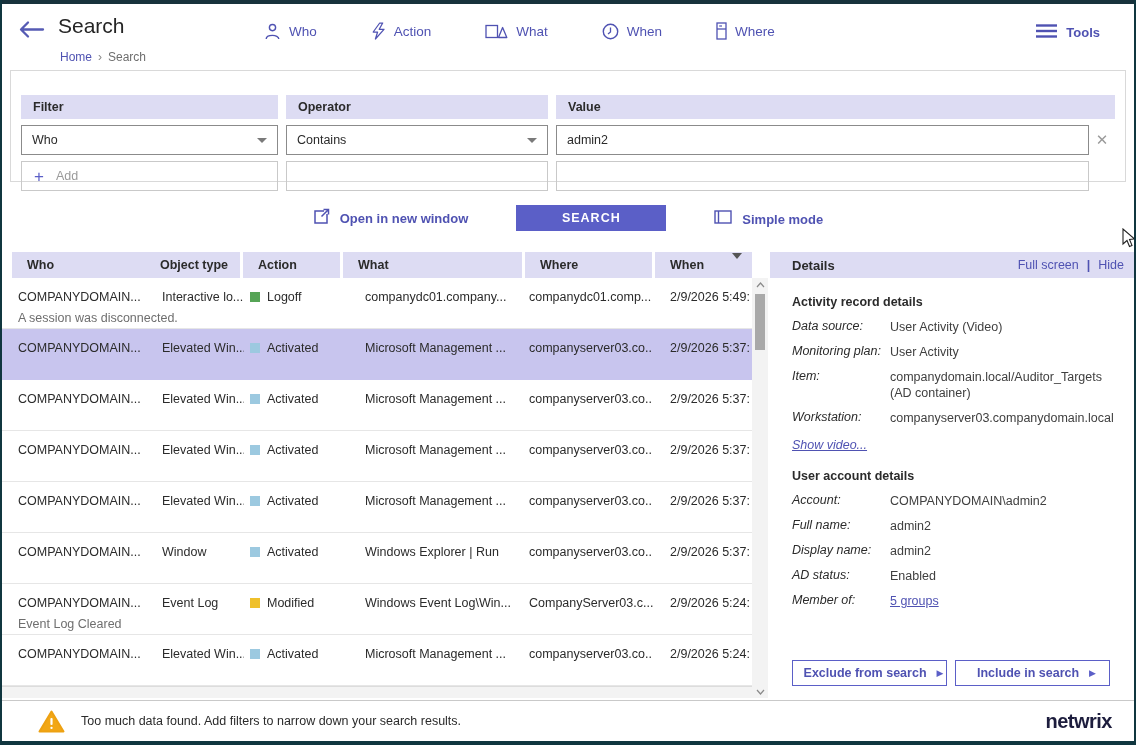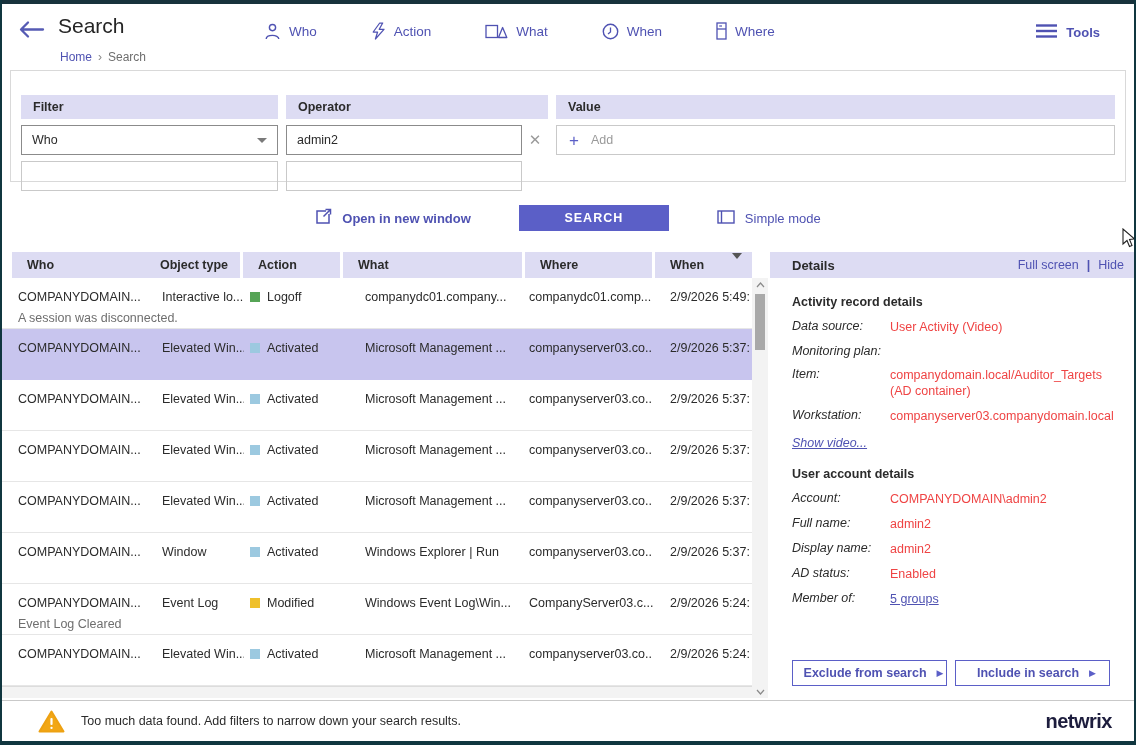--- a/index.html
+++ b/index.html
@@ -40,21 +40,21 @@
   .add-box { border:1px solid #c9c9c9; display:flex; align-items:center; gap:12px; padding-left:12px; cursor:pointer; }
   .add-plus { color:#5b5fc7; font-size:17px; line-height:1; }
   .add-lbl { color:#9a9a9a; font-size:12.5px; }
   .empty-box { border:1px solid #c9c9c9; }
   .empty-val { flex:1; height:30px; border:1px solid #c9c9c9; margin-right:26px; }
 
   
   .actions-row { margin-top:23px; height:26px; display:flex; justify-content:center; align-items:center; gap:48px; }
   .open-link { display:flex; align-items:center; gap:10px; color:#4f52b2; font-size:13px; font-weight:700; cursor:pointer; }
   .search-btn { width:150px; height:26px; background:#5b5fc7; color:#fff; border:none; font-family:inherit; font-size:12.5px; font-weight:700; letter-spacing:1px; cursor:pointer; }
-  .simple-mode { display:flex; align-items:center; gap:10px; color:#4f52b2; font-size:13px; font-weight:400; cursor:pointer; }
+  .simple-mode { display:flex; align-items:flex-end; gap:10px; color:#4f52b2; font-size:13px; font-weight:700; cursor:pointer; }
 
   
   .main { margin-top:21px; height:446px; display:flex; }
   .table-area { width:750px; position:relative; }
   .thead { position:relative; height:26px; }
   .th { position:absolute; top:0; height:26px; background:#dddcf3; font-size:12.5px; font-weight:700; color:#2b2b2b; display:flex; align-items:center; padding-left:15px; cursor:pointer; }
   .sort-arrow { position:absolute; top:1px; right:10px; width:0; height:0; border-left:5px solid transparent; border-right:5px solid transparent; border-top:6px solid #555; }
   .tbody { position:relative; }
   .tr { position:relative; height:51px; border-bottom:1px solid #e6e6e6; background:#fff; cursor:pointer; }
   .tr.selected { background:#c8c5ee; border-bottom-color:#c8c5ee; }
@@ -76,21 +76,21 @@
   .details { flex:1; margin-left:2px; position:relative; background:#fff; }
   .details-header { height:26px; background:#dddcf3; display:flex; align-items:center; padding:0 10px 0 22px; }
   .details-title { font-size:13px; font-weight:700; color:#2b2b2b; }
   .details-links { margin-left:auto; font-size:12.5px; color:#4f52b2; display:flex; gap:8px; align-items:center; }
   .details-links .dlink { cursor:pointer; }
   .details-links .dl-sep { color:#4f52b2; font-weight:700; }
   .details-body { padding:17px 20px 0 22px; }
   .dsection-h { font-size:12.5px; font-weight:700; color:#2b2b2b; margin-bottom:10px; }
   .dfield { display:flex; margin-bottom:9px; }
   .dlabel { width:98px; flex:0 0 98px; font-size:12.5px; color:#2b2b2b;font-style:italic; }
-  .dvalue { flex:1; font-size:12.5px; color:#ef4444; line-height:16px; }
+  .dvalue { flex:1; font-size:12.5px; color:#404040; line-height:16px; }
   .dvalue.link { color:#4f52b2; text-decoration:underline; cursor:pointer; flex:0 0 auto; }
   .show-video { font-size:12.5px; color:#4f52b2; text-decoration:underline; cursor:pointer; display:inline-block; margin:3px 0 14px;font-style:italic; }
   .user-section { margin-top:3px; }
   .details-buttons { position:absolute; left:22px; right:24px; bottom:12px; display:flex; gap:8px; }
   .dbtn { flex:1; height:26px; background:#fff; border:1px solid #5b5fc7; color:#4f52b2; font-family:inherit; font-size:12.5px; font-weight:700; display:flex; align-items:center; justify-content:center; gap:10px; cursor:pointer;padding-left:8px; }
   .dbtn .play { color:#5b5fc7; font-size:9px; }
 
   
   .app-footer { position:absolute; left:0; right:0; bottom:4px; height:41px; background:#fff; border-top:1px solid #c9c9c9; display:flex; align-items:center; }
   .warn-ic { margin-left:36px; display:flex; }
@@ -169,20 +169,24 @@
             </g>
           </svg></span>
       <span>Tools</span>
     </div>
   </div>
 
   <div class="filter-panel">
     <div style="display:contents"><div class="fcol-h">Filter</div><div class="fcol-h">Operator</div><div class="fcol-h">Value</div></div>
     <div class="combo">
       <span>Who</span>
+      <span class="chev"></span>
+    </div>
+    <div class="combo">
+      <span>Contains</span>
       <span class="chev"></span>
     </div>
     <div class="value-cell">
       <input class="value-input" type="text" value="admin2" style="">
       <span class="clear-x">✕</span>
     </div>
     <div class="add-box">
       <span class="add-plus">+</span>
       <span class="add-lbl">Add</span>
     </div>
@@ -353,20 +357,21 @@
       </div>
       <div class="details-body">
         <div class="dsection-h">Activity record details</div>
         <div>
             <div class="dfield">
               <div class="dlabel">Data source:</div>
               <div class="dvalue">User Activity (Video)</div>
             </div>
             <div class="dfield">
               <div class="dlabel">Monitoring plan:</div>
+              <div class="dvalue">User Activity</div>
             </div>
             <div class="dfield">
               <div class="dlabel">Item:</div>
               <div class="dvalue">companydomain.local/Auditor_Targets (AD container)</div>
             </div>
             <div class="dfield">
               <div class="dlabel">Workstation:</div>
               <div class="dvalue">companyserver03.companydomain.local</div>
             </div>
           </div>

